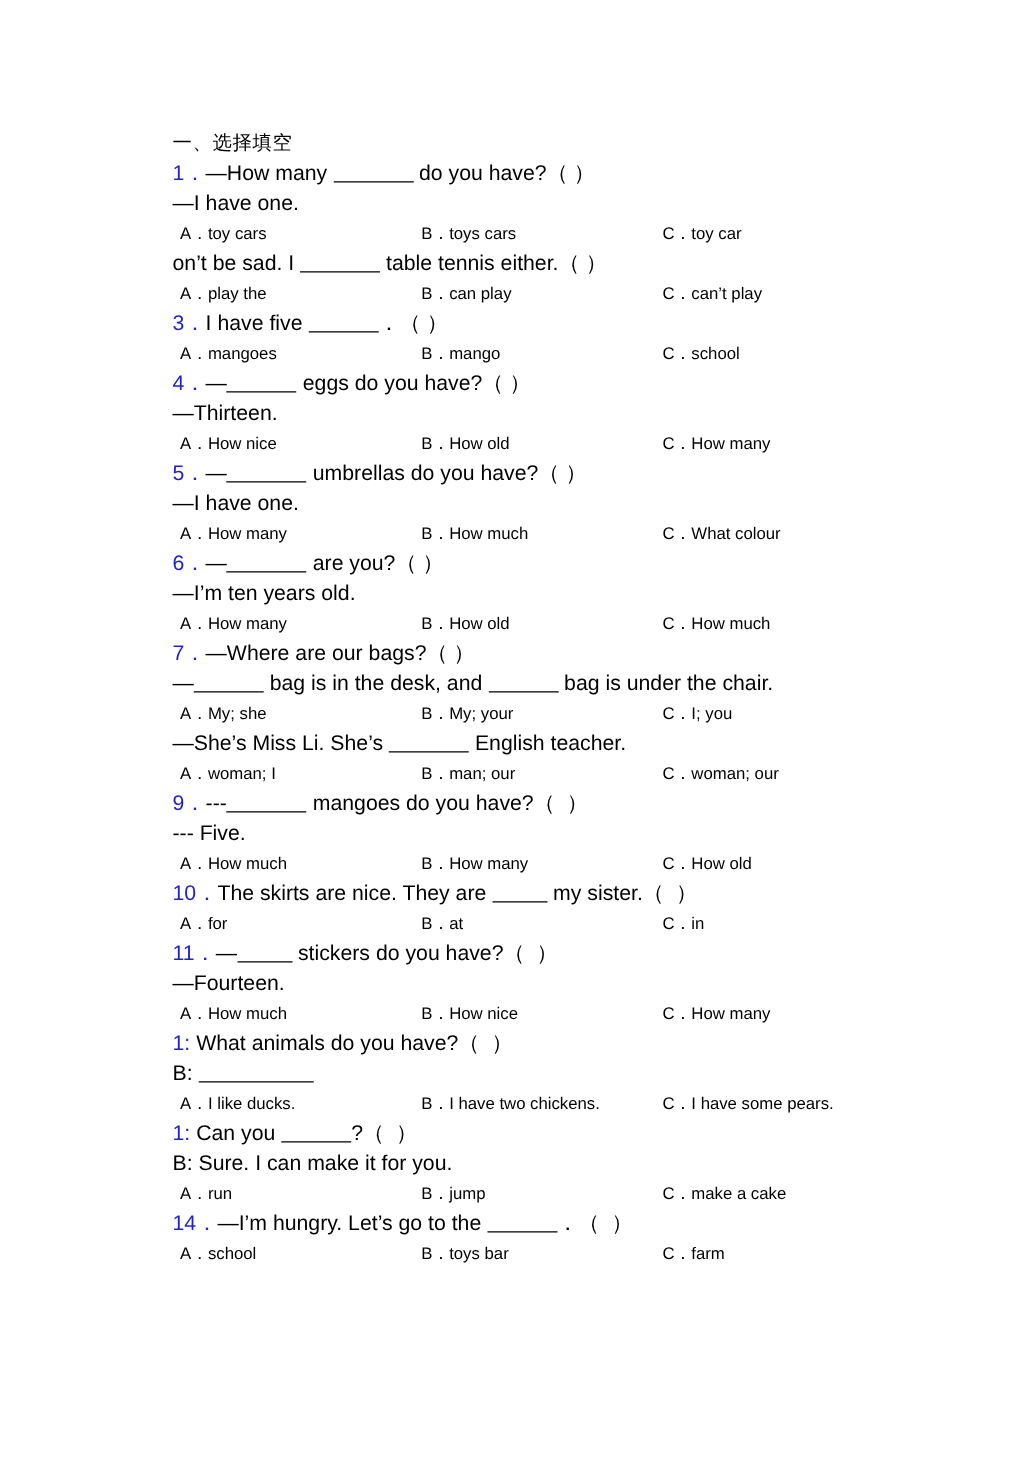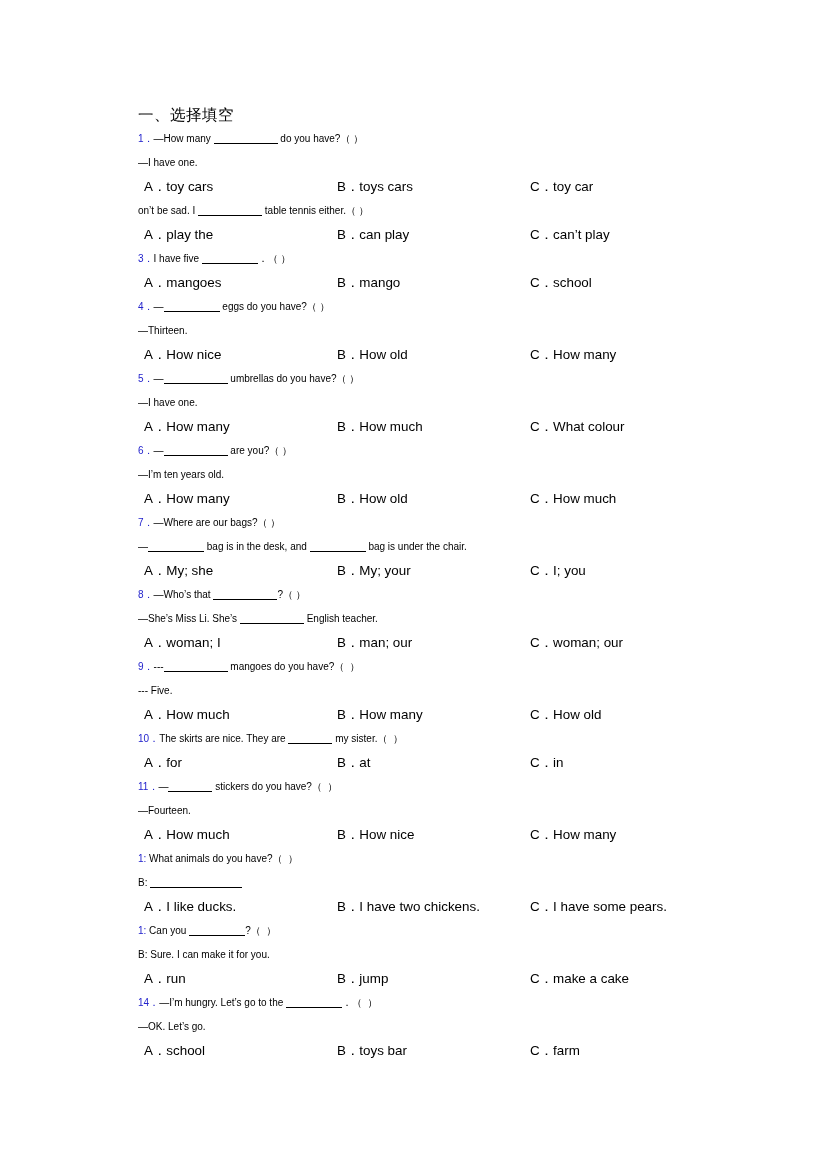--- a/index.html
+++ b/index.html
@@ -27,21 +27,21 @@
   }
   .section-heading {
     font-size: 15.5px;
     line-height: 24px;
     letter-spacing: 0.5px;
     color: #000;
     margin: 0 0 0 0;
     white-space: pre;
   }
   .line {
-    font-size: 10px;
+    font-size: 17px;
     line-height: 24px;
     height: 24px;
     white-space: pre;
     color: #000;
   }
   .qnum {
     color: #2222cc;
   }
   .blank {
     display: inline-block;
@@ -126,21 +126,20 @@
   </div>
 
   <div class="line"><span class="qnum">7．</span><span>—Where are our bags?（ ）</span></div>
   <div class="line">—<span class="blank blank-m"></span> bag is in the desk, and <span class="blank blank-m"></span> bag is under the chair.</div>
   <div class="opts">
     <span class="opt opt-a"><span>A．</span><span>My; she</span></span>
     <span class="opt opt-b"><span>B．</span><span>My; your</span></span>
     <span class="opt opt-c"><span>C．</span><span>I; you</span></span>
   </div>
 
-  <div class="line"><span class="qnum">8．</span><span>—Who’s that </span><span class="blank blank-l"></span><span>?（ ）</span></div>
   <div class="line">—She’s Miss Li. She’s <span class="blank blank-l"></span> English teacher.</div>
   <div class="opts">
     <span class="opt opt-a"><span>A．</span><span>woman; I</span></span>
     <span class="opt opt-b"><span>B．</span><span>man; our</span></span>
     <span class="opt opt-c"><span>C．</span><span>woman; our</span></span>
   </div>
 
   <div class="line"><span class="qnum">9．</span><span>---</span><span class="blank blank-l"></span><span> mangoes do you have?（  ）</span></div>
   <div class="line">--- Five.</div>
   <div class="opts">
@@ -174,20 +173,19 @@
 
   <div class="line"><span class="qnum">1:</span><span> Can you </span><span class="blank blank-m"></span><span>?（  ）</span></div>
   <div class="line">B: Sure. I can make it for you.</div>
   <div class="opts">
     <span class="opt opt-a"><span>A．</span><span>run</span></span>
     <span class="opt opt-b"><span>B．</span><span>jump</span></span>
     <span class="opt opt-c"><span>C．</span><span>make a cake</span></span>
   </div>
 
   <div class="line"><span class="qnum">14．</span><span>—I’m hungry. Let’s go to the </span><span class="blank blank-m"></span><span>．（  ）</span></div>
-  <div class="line">—OK. Let’s go.</div>
   <div class="opts">
     <span class="opt opt-a"><span>A．</span><span>school</span></span>
     <span class="opt opt-b"><span>B．</span><span>toys bar</span></span>
     <span class="opt opt-c"><span>C．</span><span>farm</span></span>
   </div>
 
 </div>
 
 </body></html>

